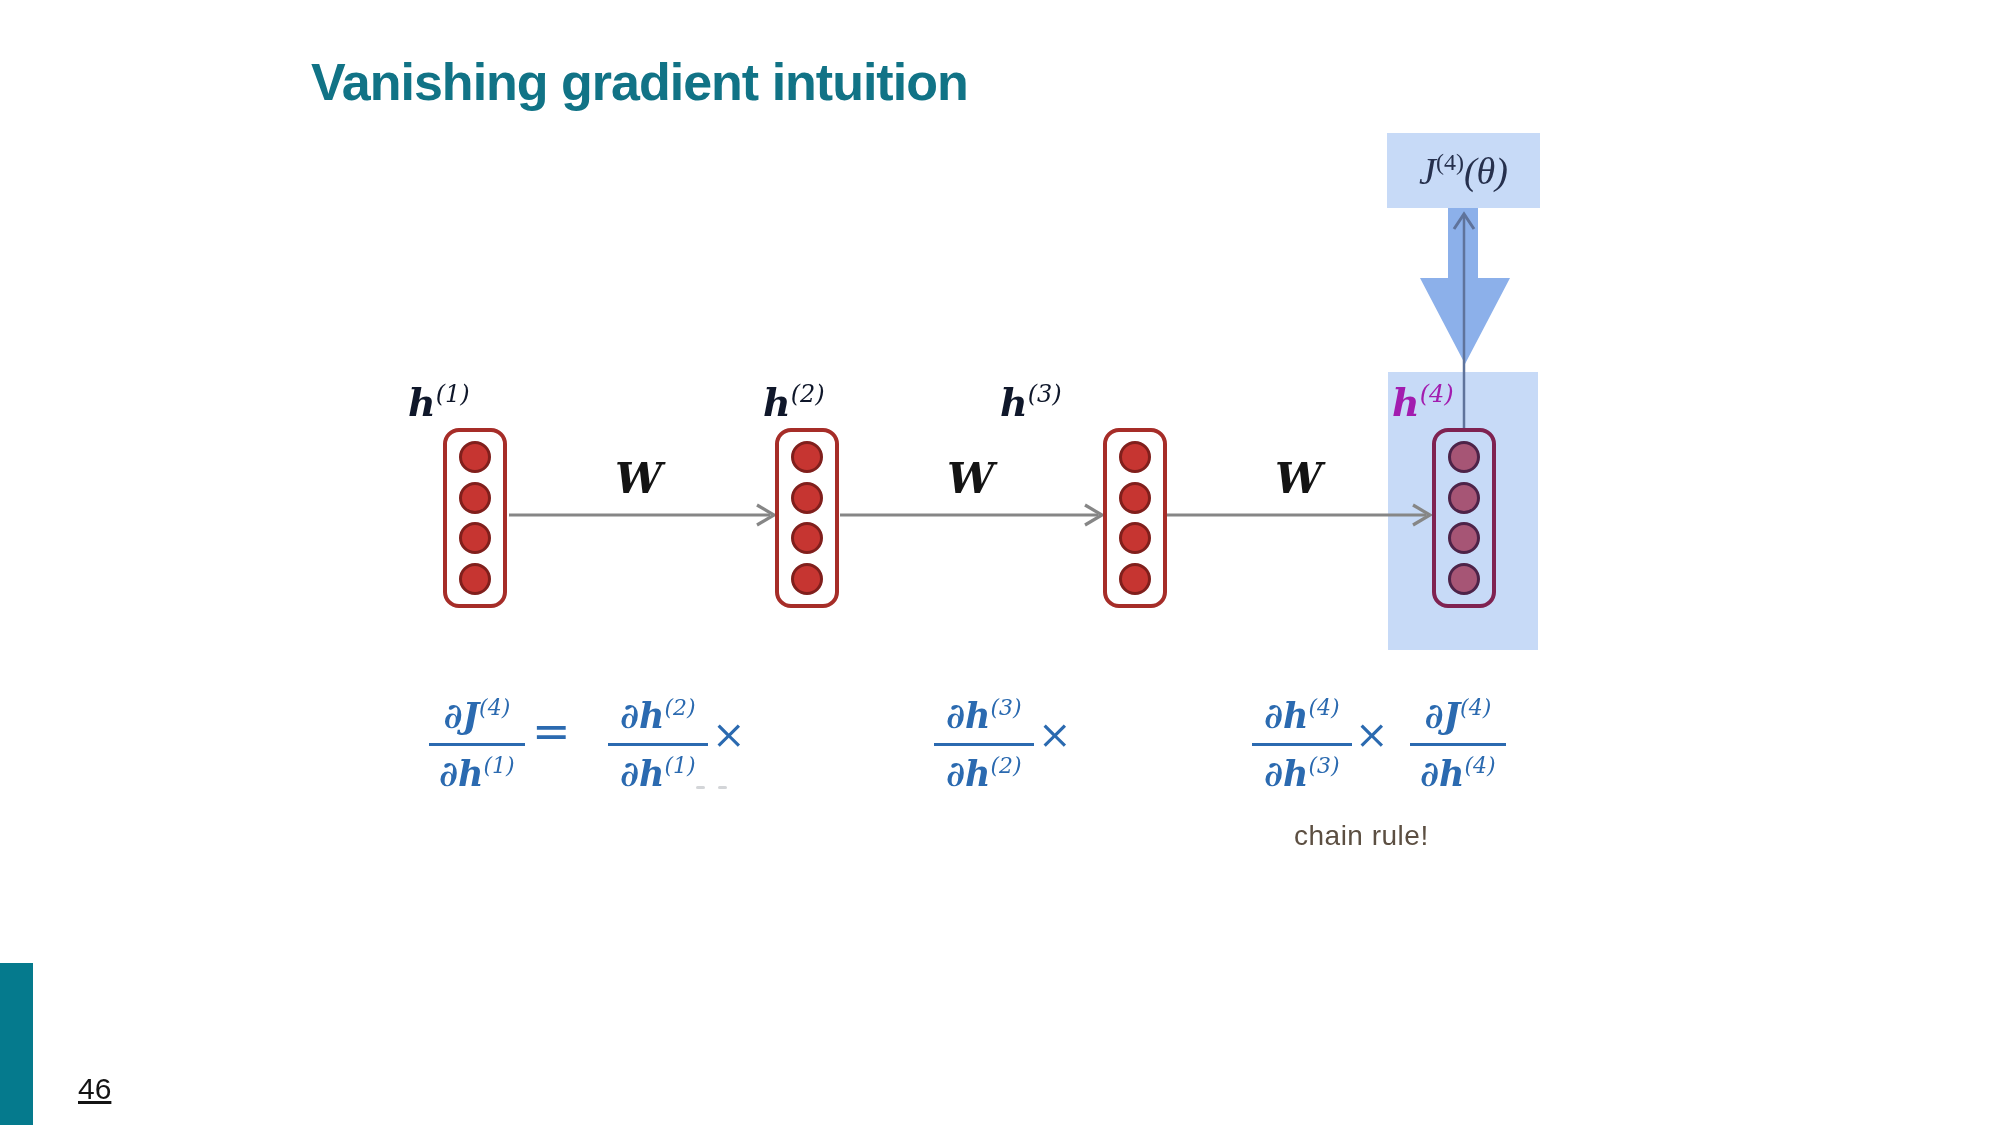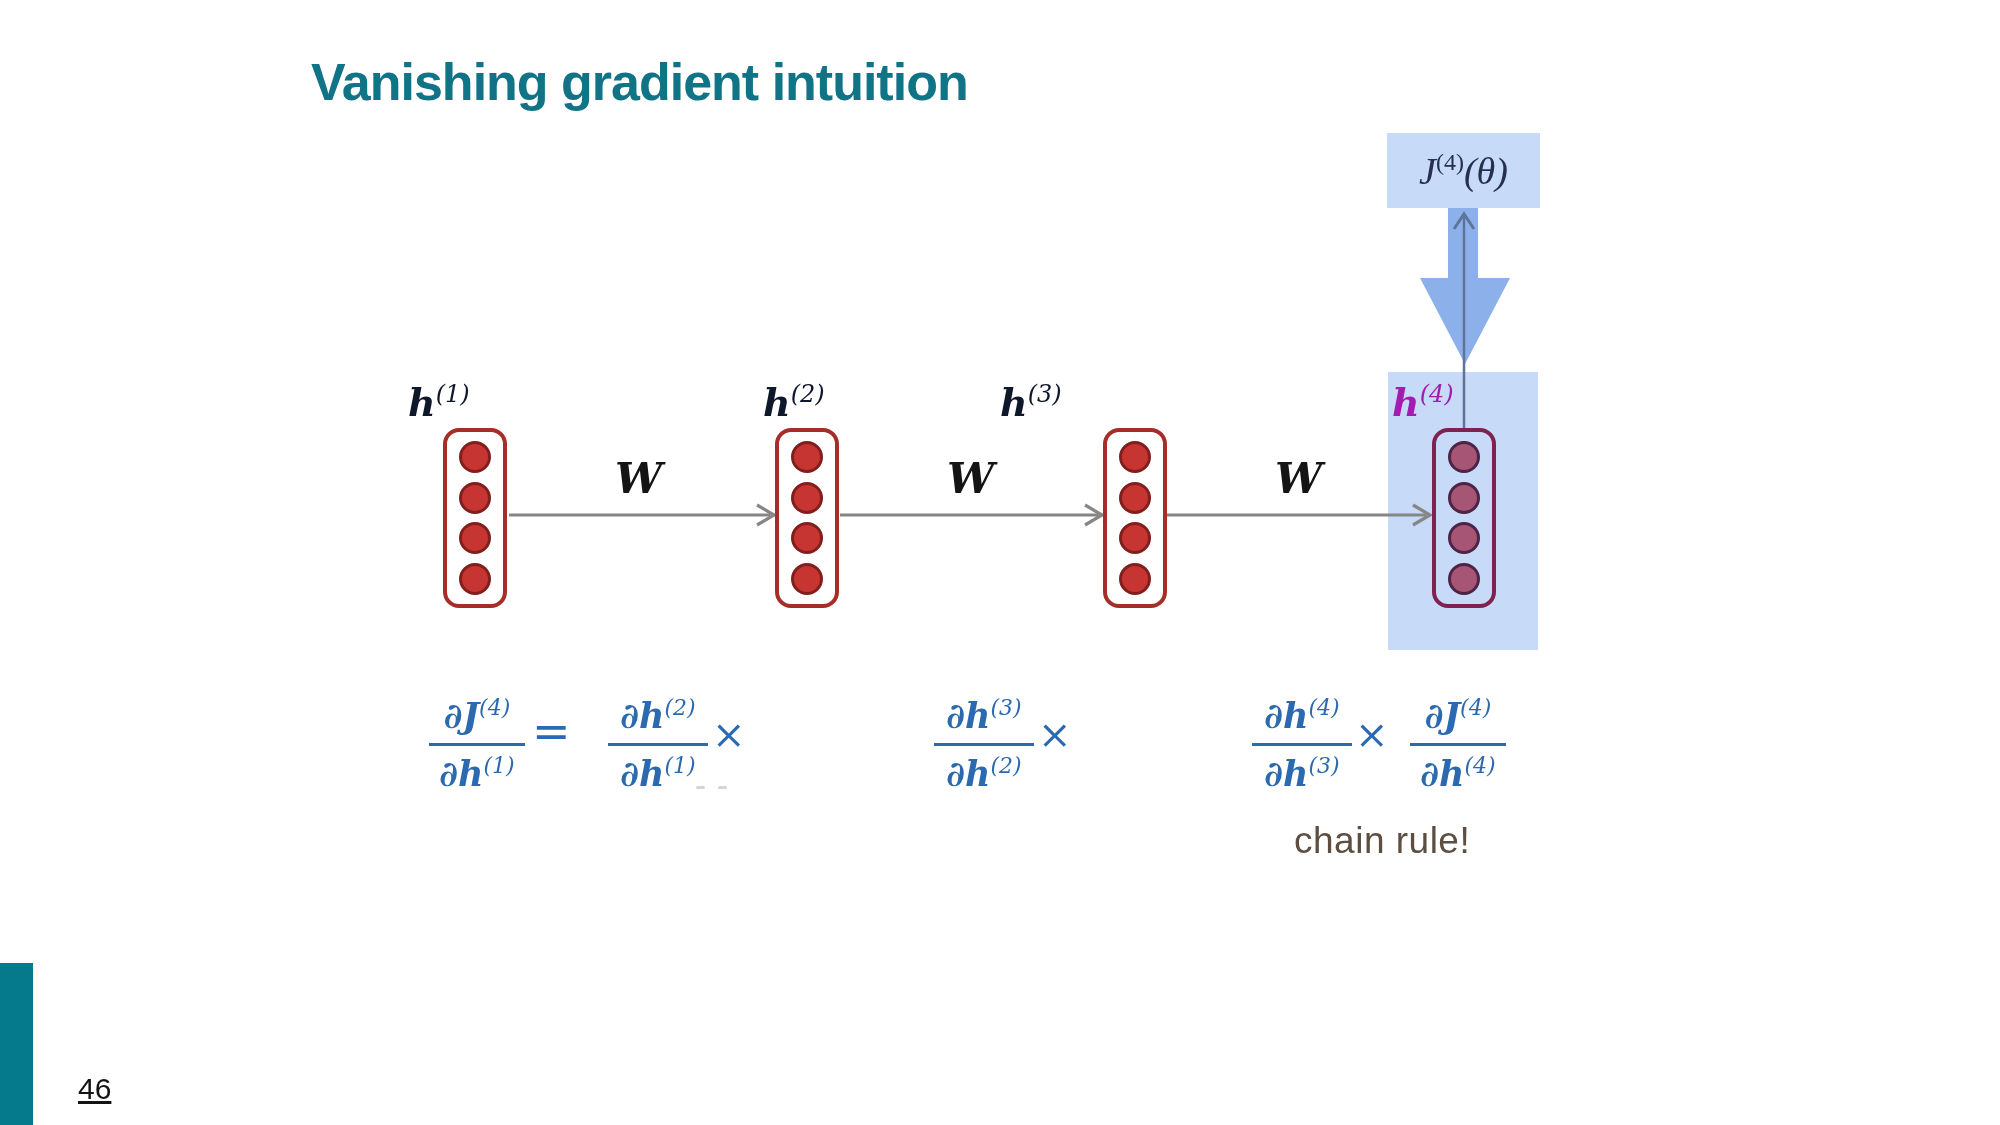--- a/index.html
+++ b/index.html
@@ -44,21 +44,21 @@
   
   .frac{position:absolute;top:682px;display:flex;flex-direction:column;align-items:center;
         color:#2b6ab0;font-family:"DejaVu Serif",serif;font-style:italic;margin-top:8px;}
   .fr-num,.fr-den{font-size:35px;font-weight:700;line-height:52px;white-space:nowrap;}
   .fr-num sup,.fr-den sup{font-size:22px;font-weight:400;line-height:0;vertical-align:super;}
   .fr-bar{align-self:stretch;border-top:3px solid #2b6ab0;margin:1px 0 2px 0;}
   .eqsign{position:absolute;left:532px;top:708px;font-size:46px;color:#2b6ab0;
           font-family:"DejaVu Serif",serif;line-height:1;}
   .times{position:absolute;top:714px;font-size:40px;color:#2b6ab0;
          font-family:"DejaVu Serif",serif;line-height:1;}
-  .chain-note{position:absolute;left:1294px;top:820px;font-size:37px;color:#5c4f42;
+  .chain-note{position:absolute;left:1294px;top:820px;font-size:28px;color:#5c4f42;
               letter-spacing:0.5px;white-space:nowrap;}
 
   .artifact{position:absolute;top:786px;width:9px;height:3px;border-radius:2px;
             background:rgba(110,115,125,0.3);}
 </style>
 </head>
 <body>
 
 <div id="slide">
 

